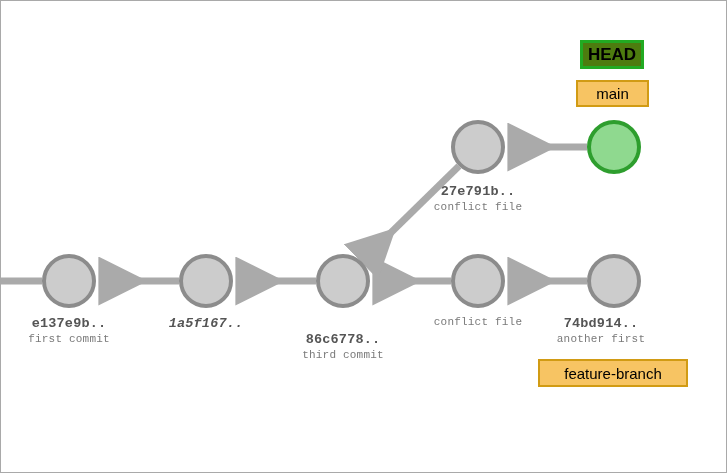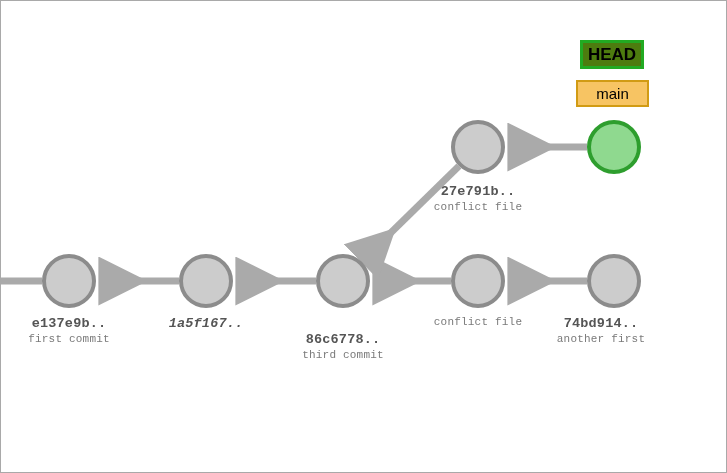--- a/index.html
+++ b/index.html
@@ -143,14 +143,15 @@
   <div class="commit-label" style="left:397px; top:182px; width:160px;">
     <div class="commit-hash">27e791b..</div>
     <div class="commit-msg">conflict file</div>
   </div>
 
 
   <div class="badge badge-head" style="left:579px; top:39px; width:64px; height:29px;">HEAD</div>
 
   <div class="badge badge-branch" style="left:575px; top:79px; width:73px; height:27px;">main</div>
 
+  <div class="badge badge-branch" style="left:537px; top:358px; width:150px; height:28px;">feature-branch</div>
 
 </div>
 
 </body></html>

